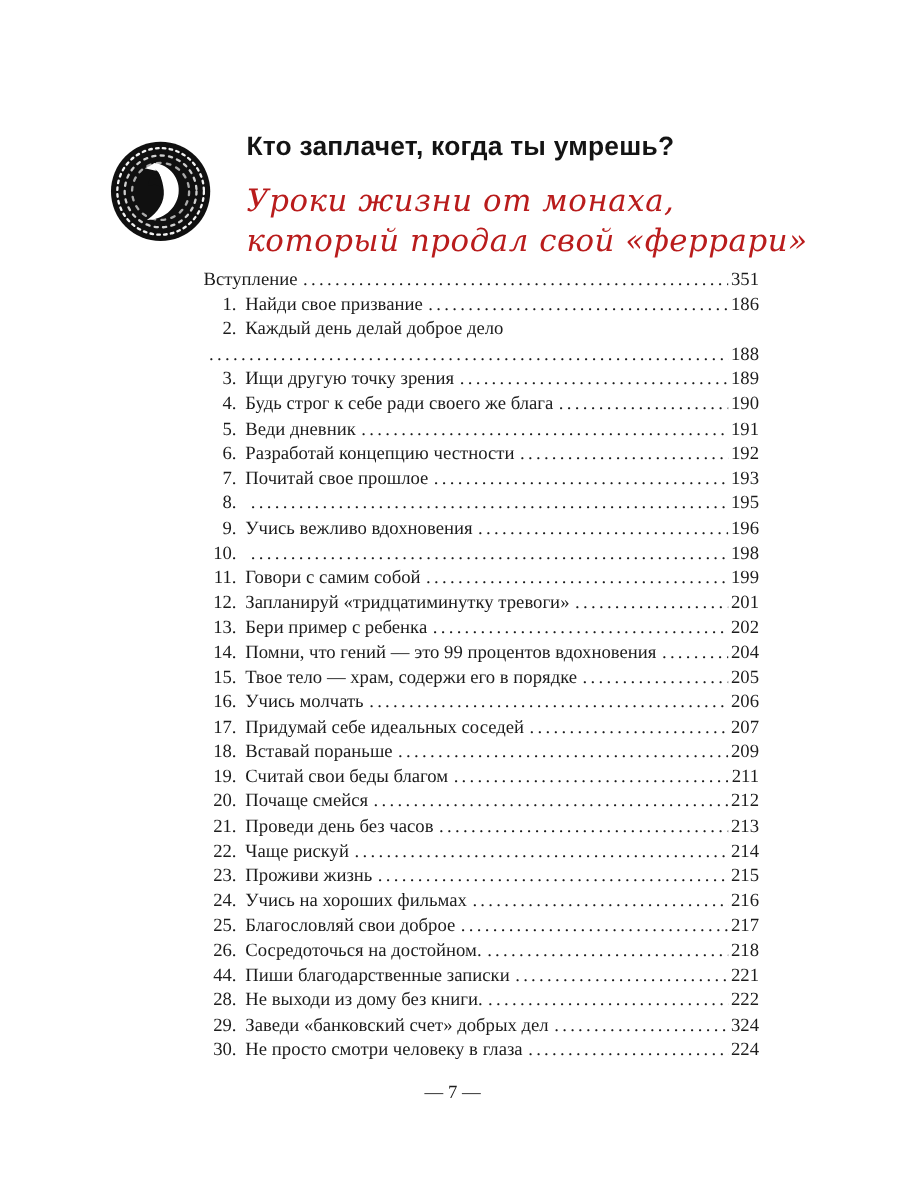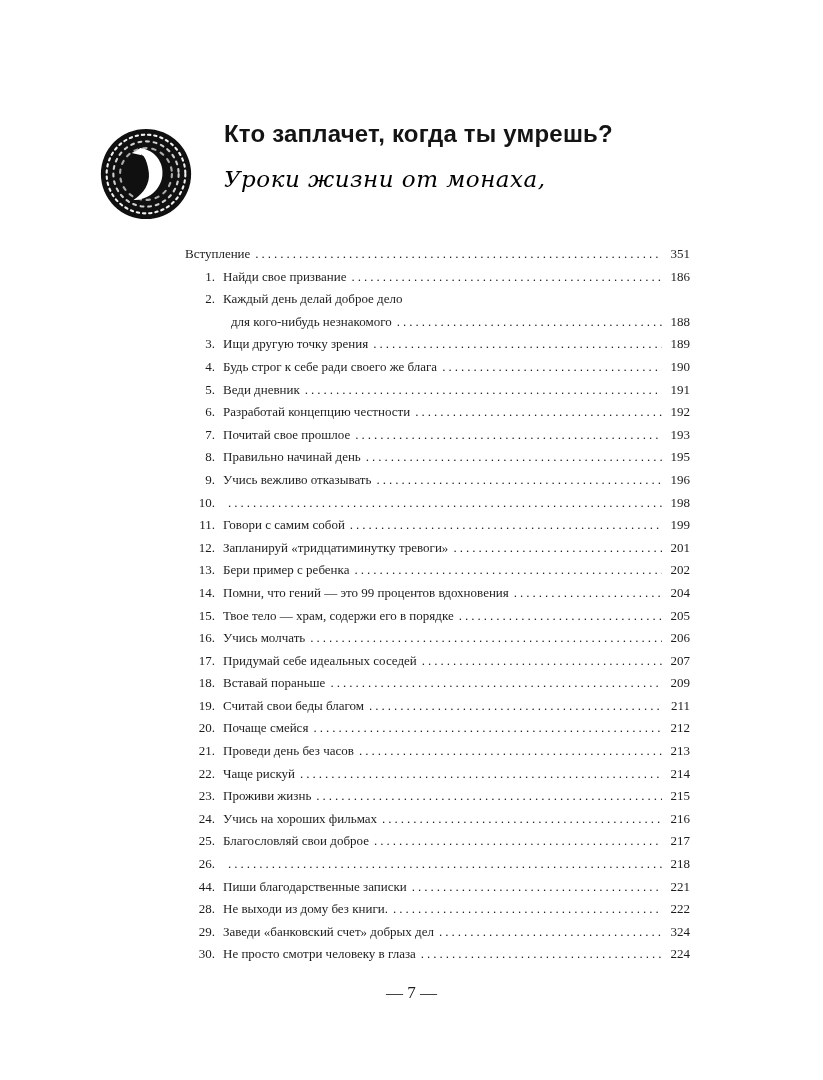--- a/index.html
+++ b/index.html
@@ -31,32 +31,32 @@
     margin: 0;
     font-family: "Liberation Sans", sans-serif;
     font-weight: 700;
     font-size: 24px;
     letter-spacing: 0.2px;
     color: #141414;
   }
   .subtitle {
     margin-top: 17px;
     font-style: italic;
-    font-size: 23px;
+    font-size: 28px;
     line-height: 1.28;
-    color: #000000;
+    color: #b91c1c;
     font-family: "DejaVu Serif", serif;
     letter-spacing: 0.5px;
   }
   .toc {
     position: absolute;
     left: 185px;
     top: 243px;
     width: 505px;
-    font-size: 13px;
+    font-size: 17px;
     color: #1c1c1c;
   }
   .toc-row {
     display: flex;
     align-items: baseline;
     height: 22.6px;
     line-height: 22.6px;
   }
   .toc-num {
     flex: 0 0 30px;
@@ -101,20 +101,21 @@
         <path d="M44 23 C 59 25, 69 38, 67 52 C 65 67, 52 77, 37 77 C 48 70, 54 60, 53 49 C 52 38, 48 29, 40 26 Z" fill="#ffffff"></path>
         <path d="M47 31 c -6 2 -9 8 -8 14 c 4 -2 8 -2 11 1 c 1.5 -6 0 -12 -3 -15 z" fill="#101010"></path>
         <circle cx="45.5" cy="36" r="2.2" fill="#101010"></circle>
         <path d="M45 23.5 l -10 4.5 l 10.5 2.5 z" fill="#ffffff"></path>
       </svg>
     </div>
     <div class="title-block">
       <h1 class="book-title">Кто заплачет, когда ты умрешь?</h1>
       <div class="subtitle">
         <div>Уроки жизни от монаха,</div>
+        <div>который продал свой «феррари»</div>
       </div>
     </div>
   </div>
 
   <div class="toc" id="toc">
       <div class="toc-row no-num">
         <span class="toc-title">Вступление</span>
         <span class="toc-dots">................................................................................................................................................................</span>
         <span class="toc-page">351</span>
       </div>
@@ -122,21 +123,20 @@
         <span class="toc-num">1.</span>
         <span class="toc-title">Найди свое призвание</span>
         <span class="toc-dots">................................................................................................................................................................</span>
         <span class="toc-page">186</span>
       </div>
       <div class="toc-row">
         <span class="toc-num">2.</span>
         <span class="toc-title">Каждый день делай доброе дело</span>
       </div>
       <div class="toc-row no-num cont">
-        <span class="toc-title">для кого-нибудь  незнакомого</span>
         <span class="toc-dots">................................................................................................................................................................</span>
         <span class="toc-page">188</span>
       </div>
       <div class="toc-row">
         <span class="toc-num">3.</span>
         <span class="toc-title">Ищи другую точку зрения</span>
         <span class="toc-dots">................................................................................................................................................................</span>
         <span class="toc-page">189</span>
       </div>
       <div class="toc-row">
@@ -158,27 +158,26 @@
         <span class="toc-page">192</span>
       </div>
       <div class="toc-row">
         <span class="toc-num">7.</span>
         <span class="toc-title">Почитай свое прошлое</span>
         <span class="toc-dots">................................................................................................................................................................</span>
         <span class="toc-page">193</span>
       </div>
       <div class="toc-row">
         <span class="toc-num">8.</span>
-        <span class="toc-title">Правильно начинай день</span>
         <span class="toc-dots">................................................................................................................................................................</span>
         <span class="toc-page">195</span>
       </div>
       <div class="toc-row">
         <span class="toc-num">9.</span>
-        <span class="toc-title">Учись вежливо отказывать</span>
+        <span class="toc-title">Учись вежливо вдохновения</span>
         <span class="toc-dots">................................................................................................................................................................</span>
         <span class="toc-page">196</span>
       </div>
       <div class="toc-row">
         <span class="toc-num">10.</span>
         <span class="toc-dots">................................................................................................................................................................</span>
         <span class="toc-page">198</span>
       </div>
       <div class="toc-row">
         <span class="toc-num">11.</span>
@@ -265,20 +264,21 @@
         <span class="toc-page">216</span>
       </div>
       <div class="toc-row">
         <span class="toc-num">25.</span>
         <span class="toc-title">Благословляй свои доброе</span>
         <span class="toc-dots">................................................................................................................................................................</span>
         <span class="toc-page">217</span>
       </div>
       <div class="toc-row">
         <span class="toc-num">26.</span>
+        <span class="toc-title">Сосредоточься на достойном.</span>
         <span class="toc-dots">................................................................................................................................................................</span>
         <span class="toc-page">218</span>
       </div>
       <div class="toc-row">
         <span class="toc-num">44.</span>
         <span class="toc-title">Пиши благодарственные записки</span>
         <span class="toc-dots">................................................................................................................................................................</span>
         <span class="toc-page">221</span>
       </div>
       <div class="toc-row">

